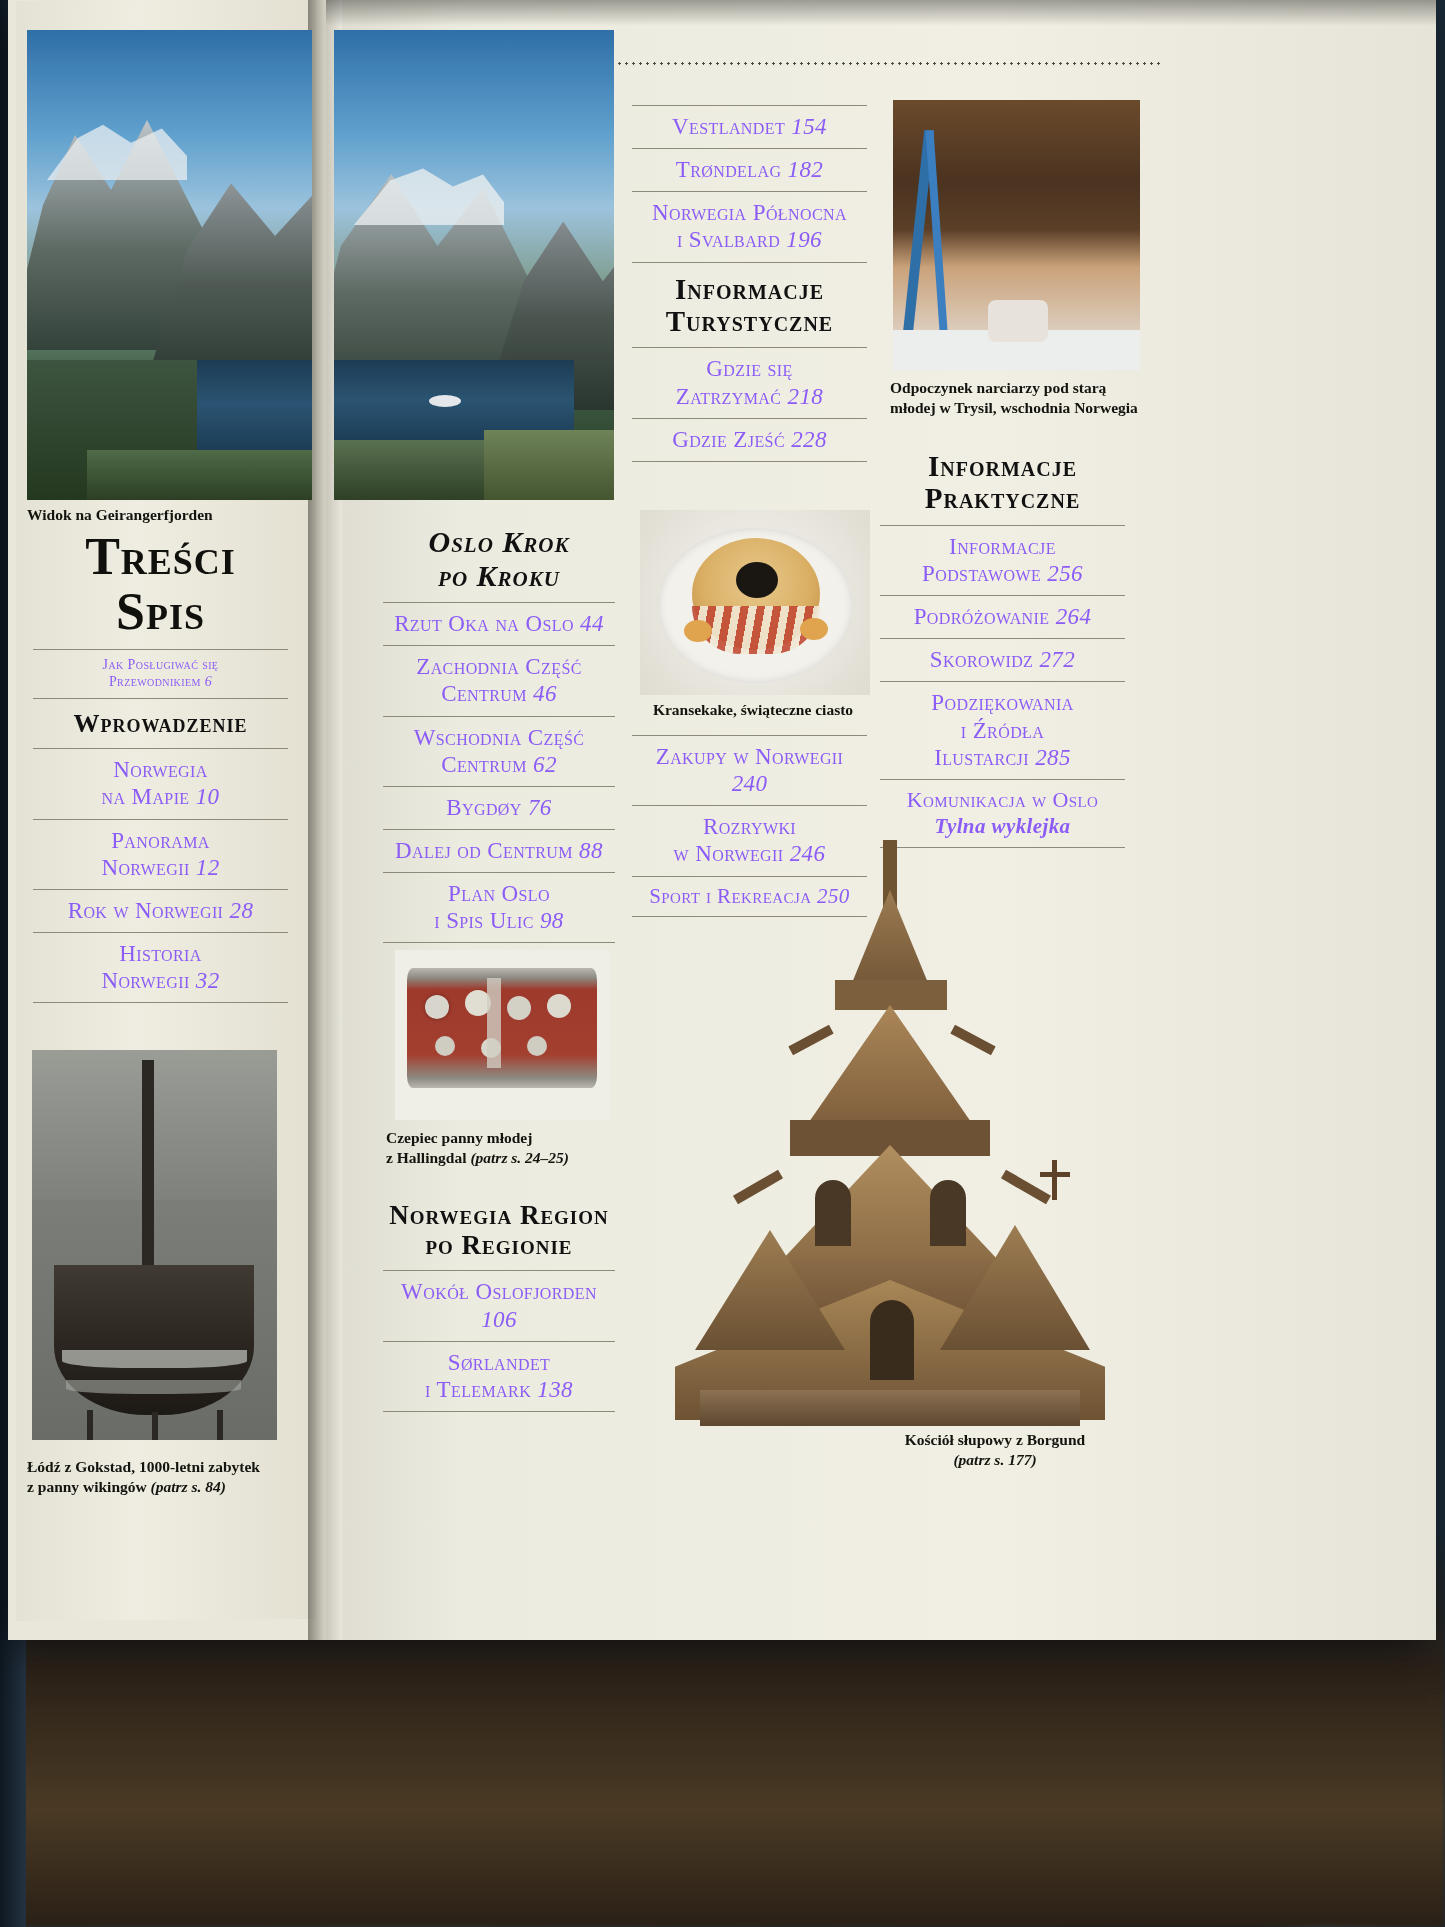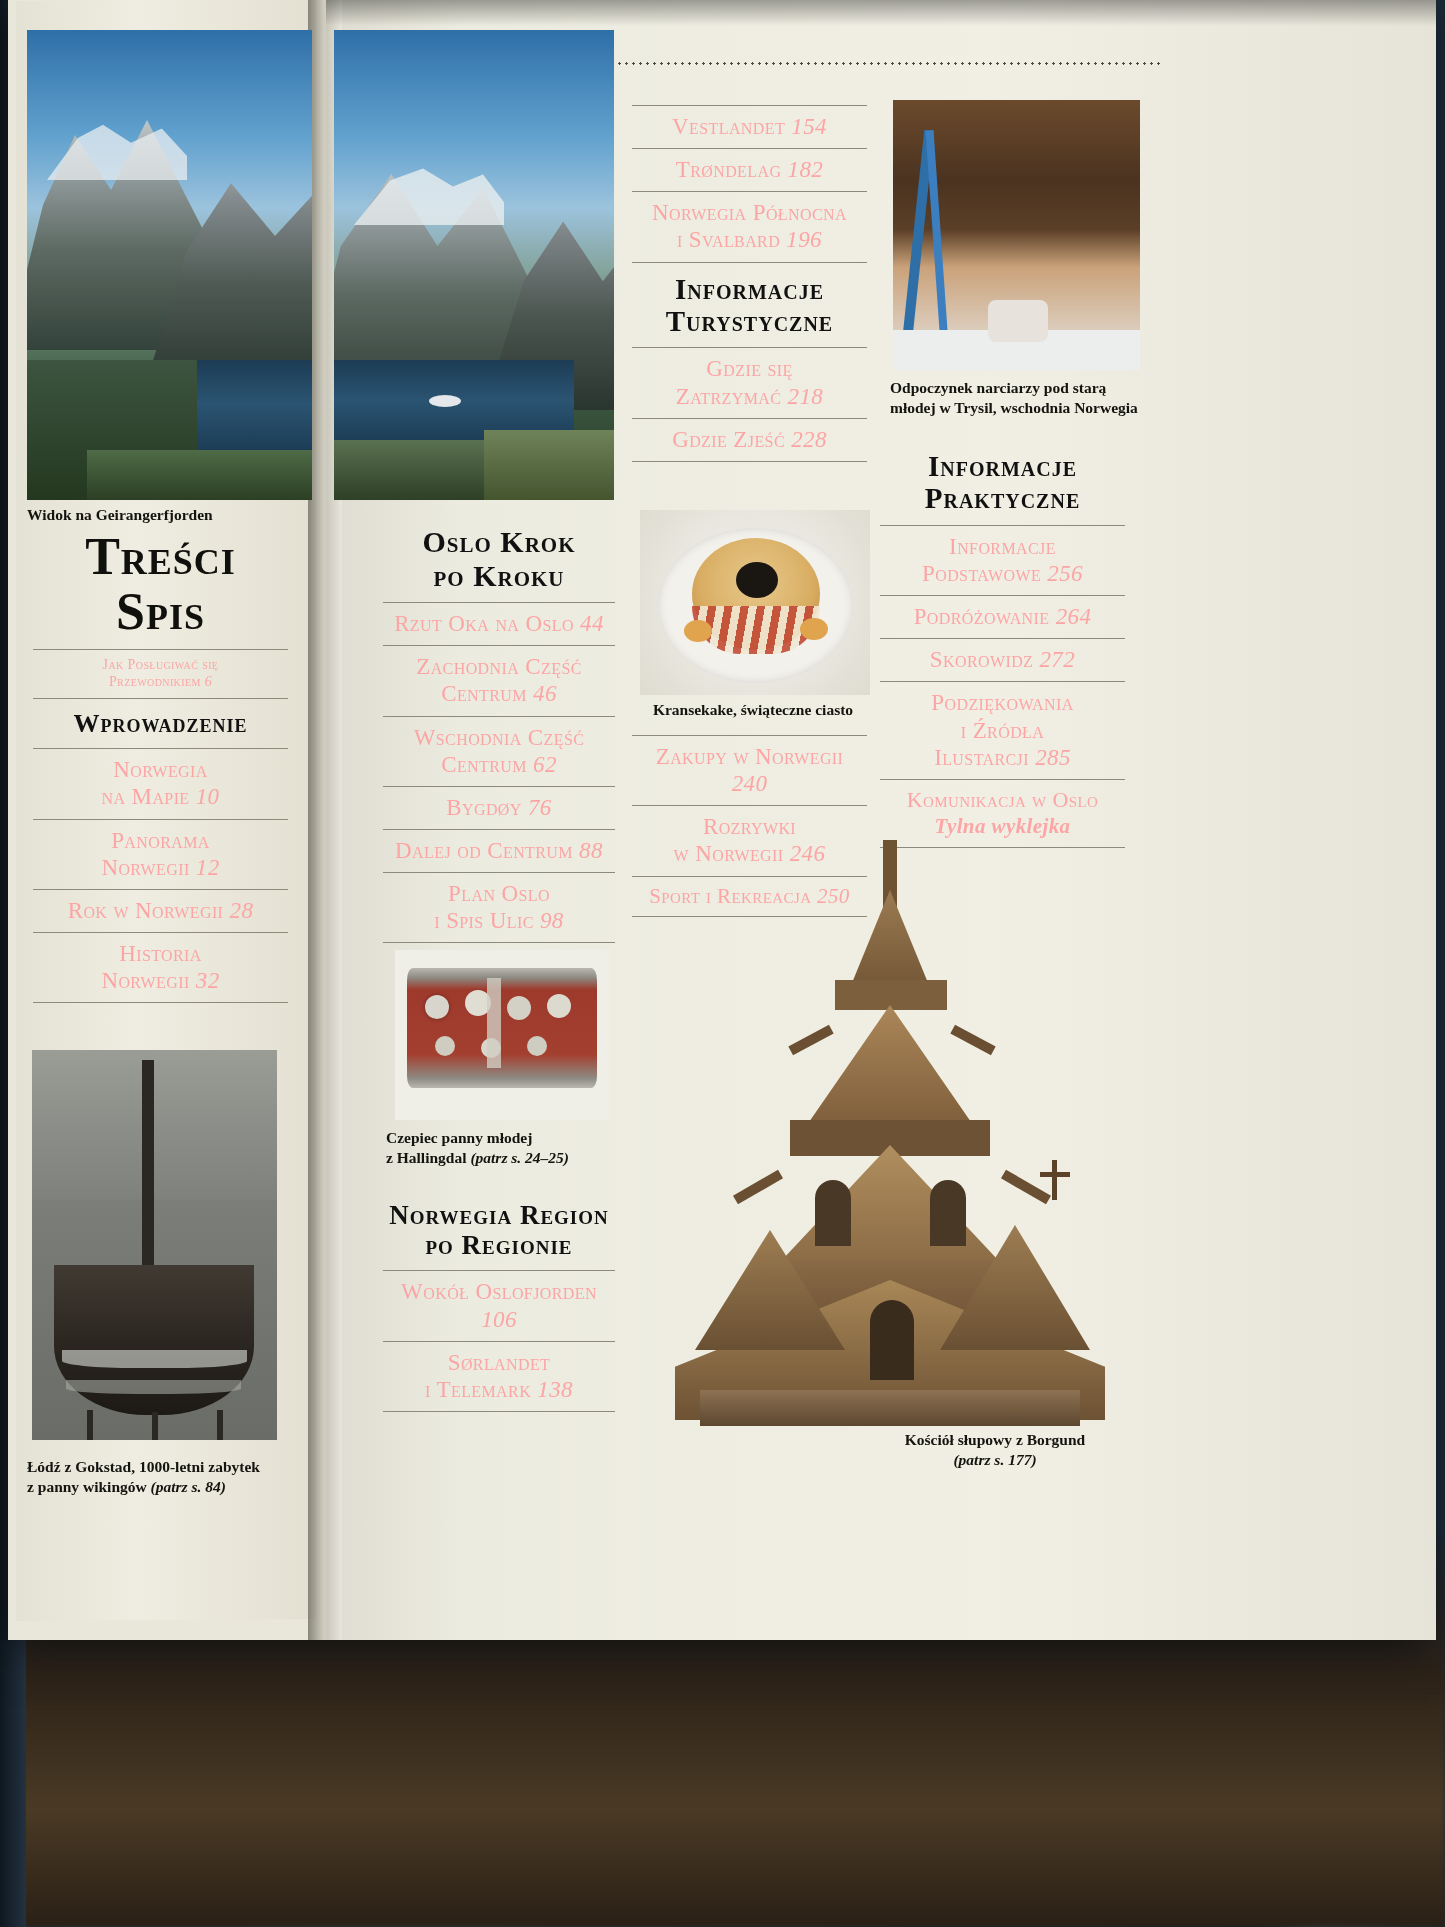--- a/index.html
+++ b/index.html
@@ -81,21 +81,21 @@
     position: absolute;
     left: 385px; top: 62px; width: 775px; height: 3px;
     background-image: radial-gradient(circle, #4a4a42 1.1px, rgba(0,0,0,0) 1.3px);
     background-size: 7px 3px;
   }
 
   
   .col { position: absolute; }
   .entry {
     text-align: center;
-    color: #fca5a5;
+    color: #8b5cf6;
     font-variant: small-caps;
     letter-spacing: .4px;
     padding: 7px 0 8px;
     border-bottom: 1px solid #8d8a7c;
     font-size: 23px;
     line-height: 1.18;
   }
   .entry .pg { font-style: italic; font-variant: normal; }
   .entry.first { border-top: 1px solid #8d8a7c; }
   .head {
@@ -263,21 +263,21 @@
     <div class="blob" style="left:120px; top:362px; width:6px; height:28px; background:#2b2722;"></div>
     <div class="blob" style="left:185px; top:360px; width:6px; height:30px; background:#2b2722;"></div>
   </div>
   <div class="caption" style="position:absolute; left:27px; top:1457px; width:270px;">
     <span>Łódź z Gokstad, 1000-letni zabytek</span><br>
     <span>z panny wikingów</span>
     <span class="it">(patrz s. 84)</span>
   </div>
 
   <div class="col" style="left:383px; top:515px; width:232px;">
-    <div class="head" style="font-size:30px; border-top:0;">
+    <div class="head" style="font-size:30px; border-top:0;font-style:italic;">
       <div>Oslo Krok</div>
       <div>po Kroku</div>
     </div>
     <div class="entry">
       <span>Rzut Oka na Oslo</span>
       <span class="pg">44</span>
     </div>
     <div class="entry">
       <span>Zachodnia Część</span><br>
       <span>Centrum</span>

